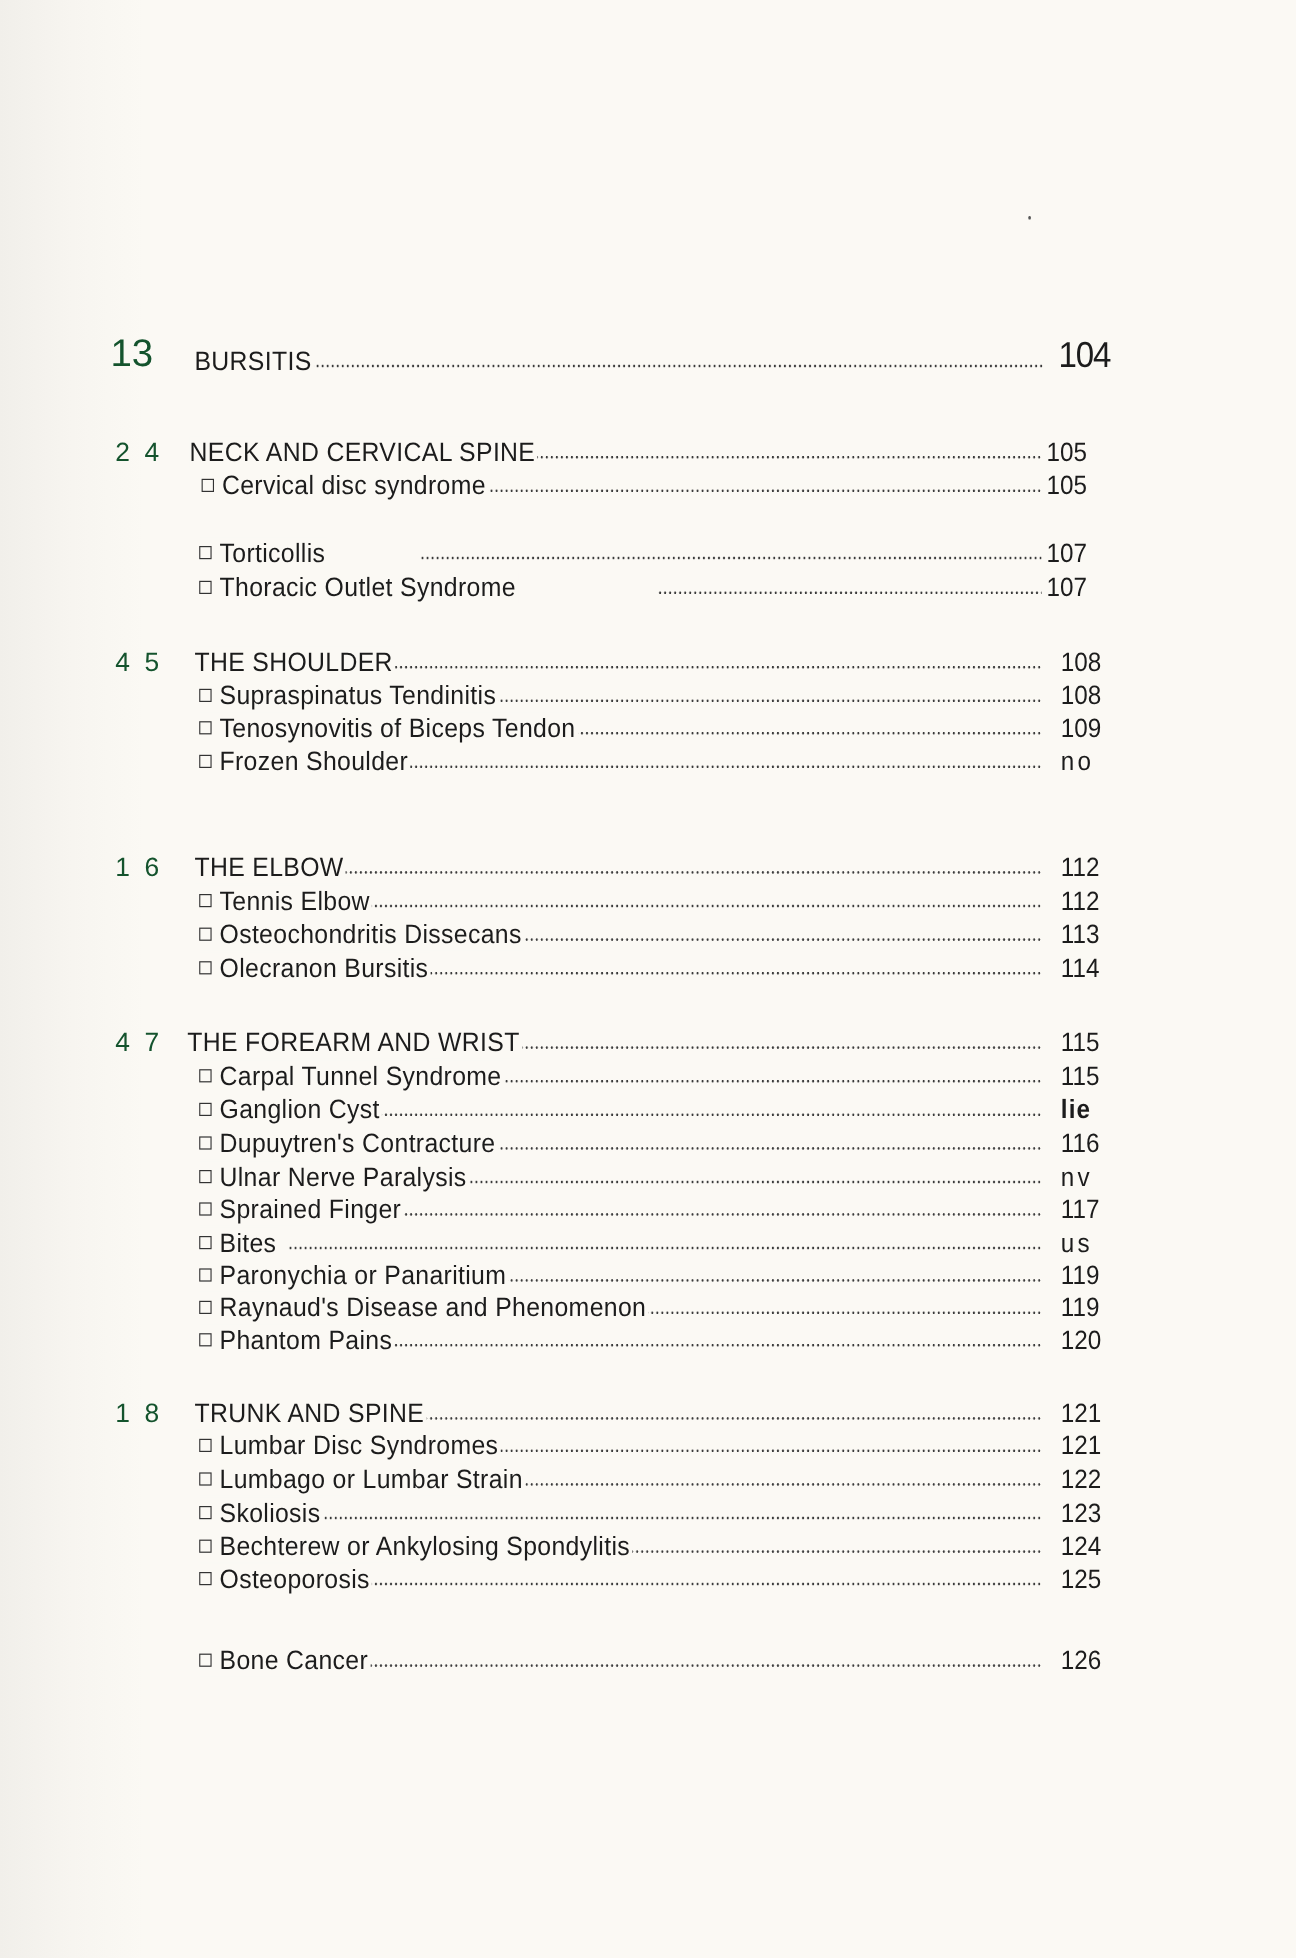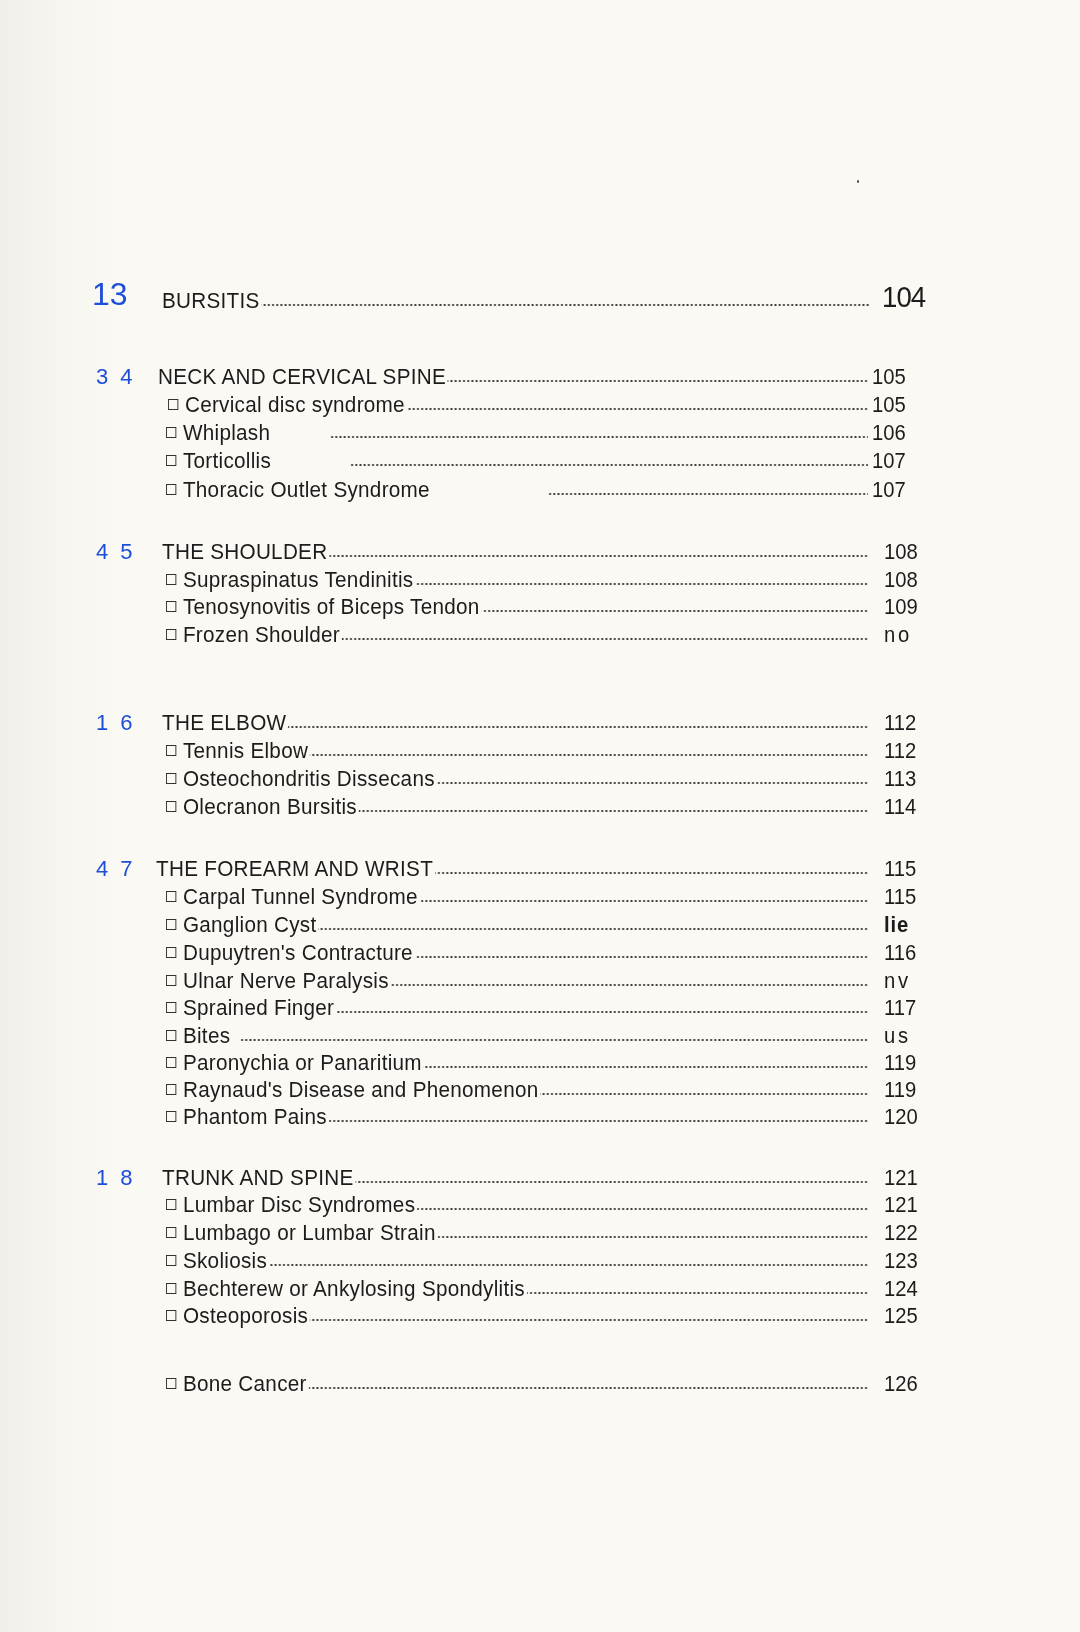--- a/index.html
+++ b/index.html
@@ -12,21 +12,21 @@
   .page-shade {
     position: absolute; left: 0; top: 0; width: 120px; height: 1632px;
     background: linear-gradient(to right, #f1efea 0%, #f7f5f0 50%, rgba(251,249,244,0) 100%);
   }
   .toc { position: absolute; left: 0; top: 0; width: 1080px; height: 1632px; }
   .row {
     position: absolute; left: 0; width: 1080px; height: 28px;
     display: block;
   }
   .num {
-    position: absolute; left: 96px; top: 0; font-size: 22px; color: #1d4ed8;
+    position: absolute; left: 96px; top: 0; font-size: 22px; color: #14532d;
     letter-spacing: 3px;
   }
   .title {
     position: absolute; left: 162px; top: 0; font-size: 22px; letter-spacing: 0.3px;
     background: #fbf9f4; padding-right: 2px; z-index: 2; white-space: nowrap;
     transform: scaleX(0.94); transform-origin: left center;
   }
   .sub .title { left: 172px; }
   .box {
     display: inline-block; width: 9px; height: 9px; border: 1px solid #333;
@@ -55,34 +55,29 @@
 <div class="toc">
 
   <div class="row head13" style="top:288px">
     <span class="num">13</span>
     <span class="title">BURSITIS</span>
     <span class="leader" style="left:250px;width:620px"></span>
     <span class="page big">104</span>
   </div>
 
   <div class="row" style="top:364px">
-    <span class="num">3 4</span>
+    <span class="num">2 4</span>
     <span class="title" style="left:158px">NECK AND CERVICAL SPINE</span>
     <span class="leader"></span>
     <span class="page" style="left:872px">105</span>
   </div>
   <div class="row sub" style="top:392px">
     <span class="title" style="left:168px"><span class="box"></span><span>Cervical disc syndrome</span></span>
     <span class="leader"></span>
     <span class="page" style="left:872px">105</span>
-  </div>
-  <div class="row sub" style="top:420px">
-    <span class="title" style="left:166px"><span class="box"></span><span>Whiplash</span></span>
-    <span class="leader" style="left:330px;width:538px"></span>
-    <span class="page" style="left:872px">106</span>
   </div>
   <div class="row sub" style="top:448px">
     <span class="title" style="left:166px"><span class="box"></span><span>Torticollis</span></span>
     <span class="leader" style="left:350px;width:518px"></span>
     <span class="page" style="left:872px">107</span>
   </div>
   <div class="row sub" style="top:477px">
     <span class="title" style="left:166px"><span class="box"></span><span>Thoracic Outlet Syndrome</span></span>
     <span class="leader" style="left:548px;width:320px"></span>
     <span class="page" style="left:872px">107</span>

